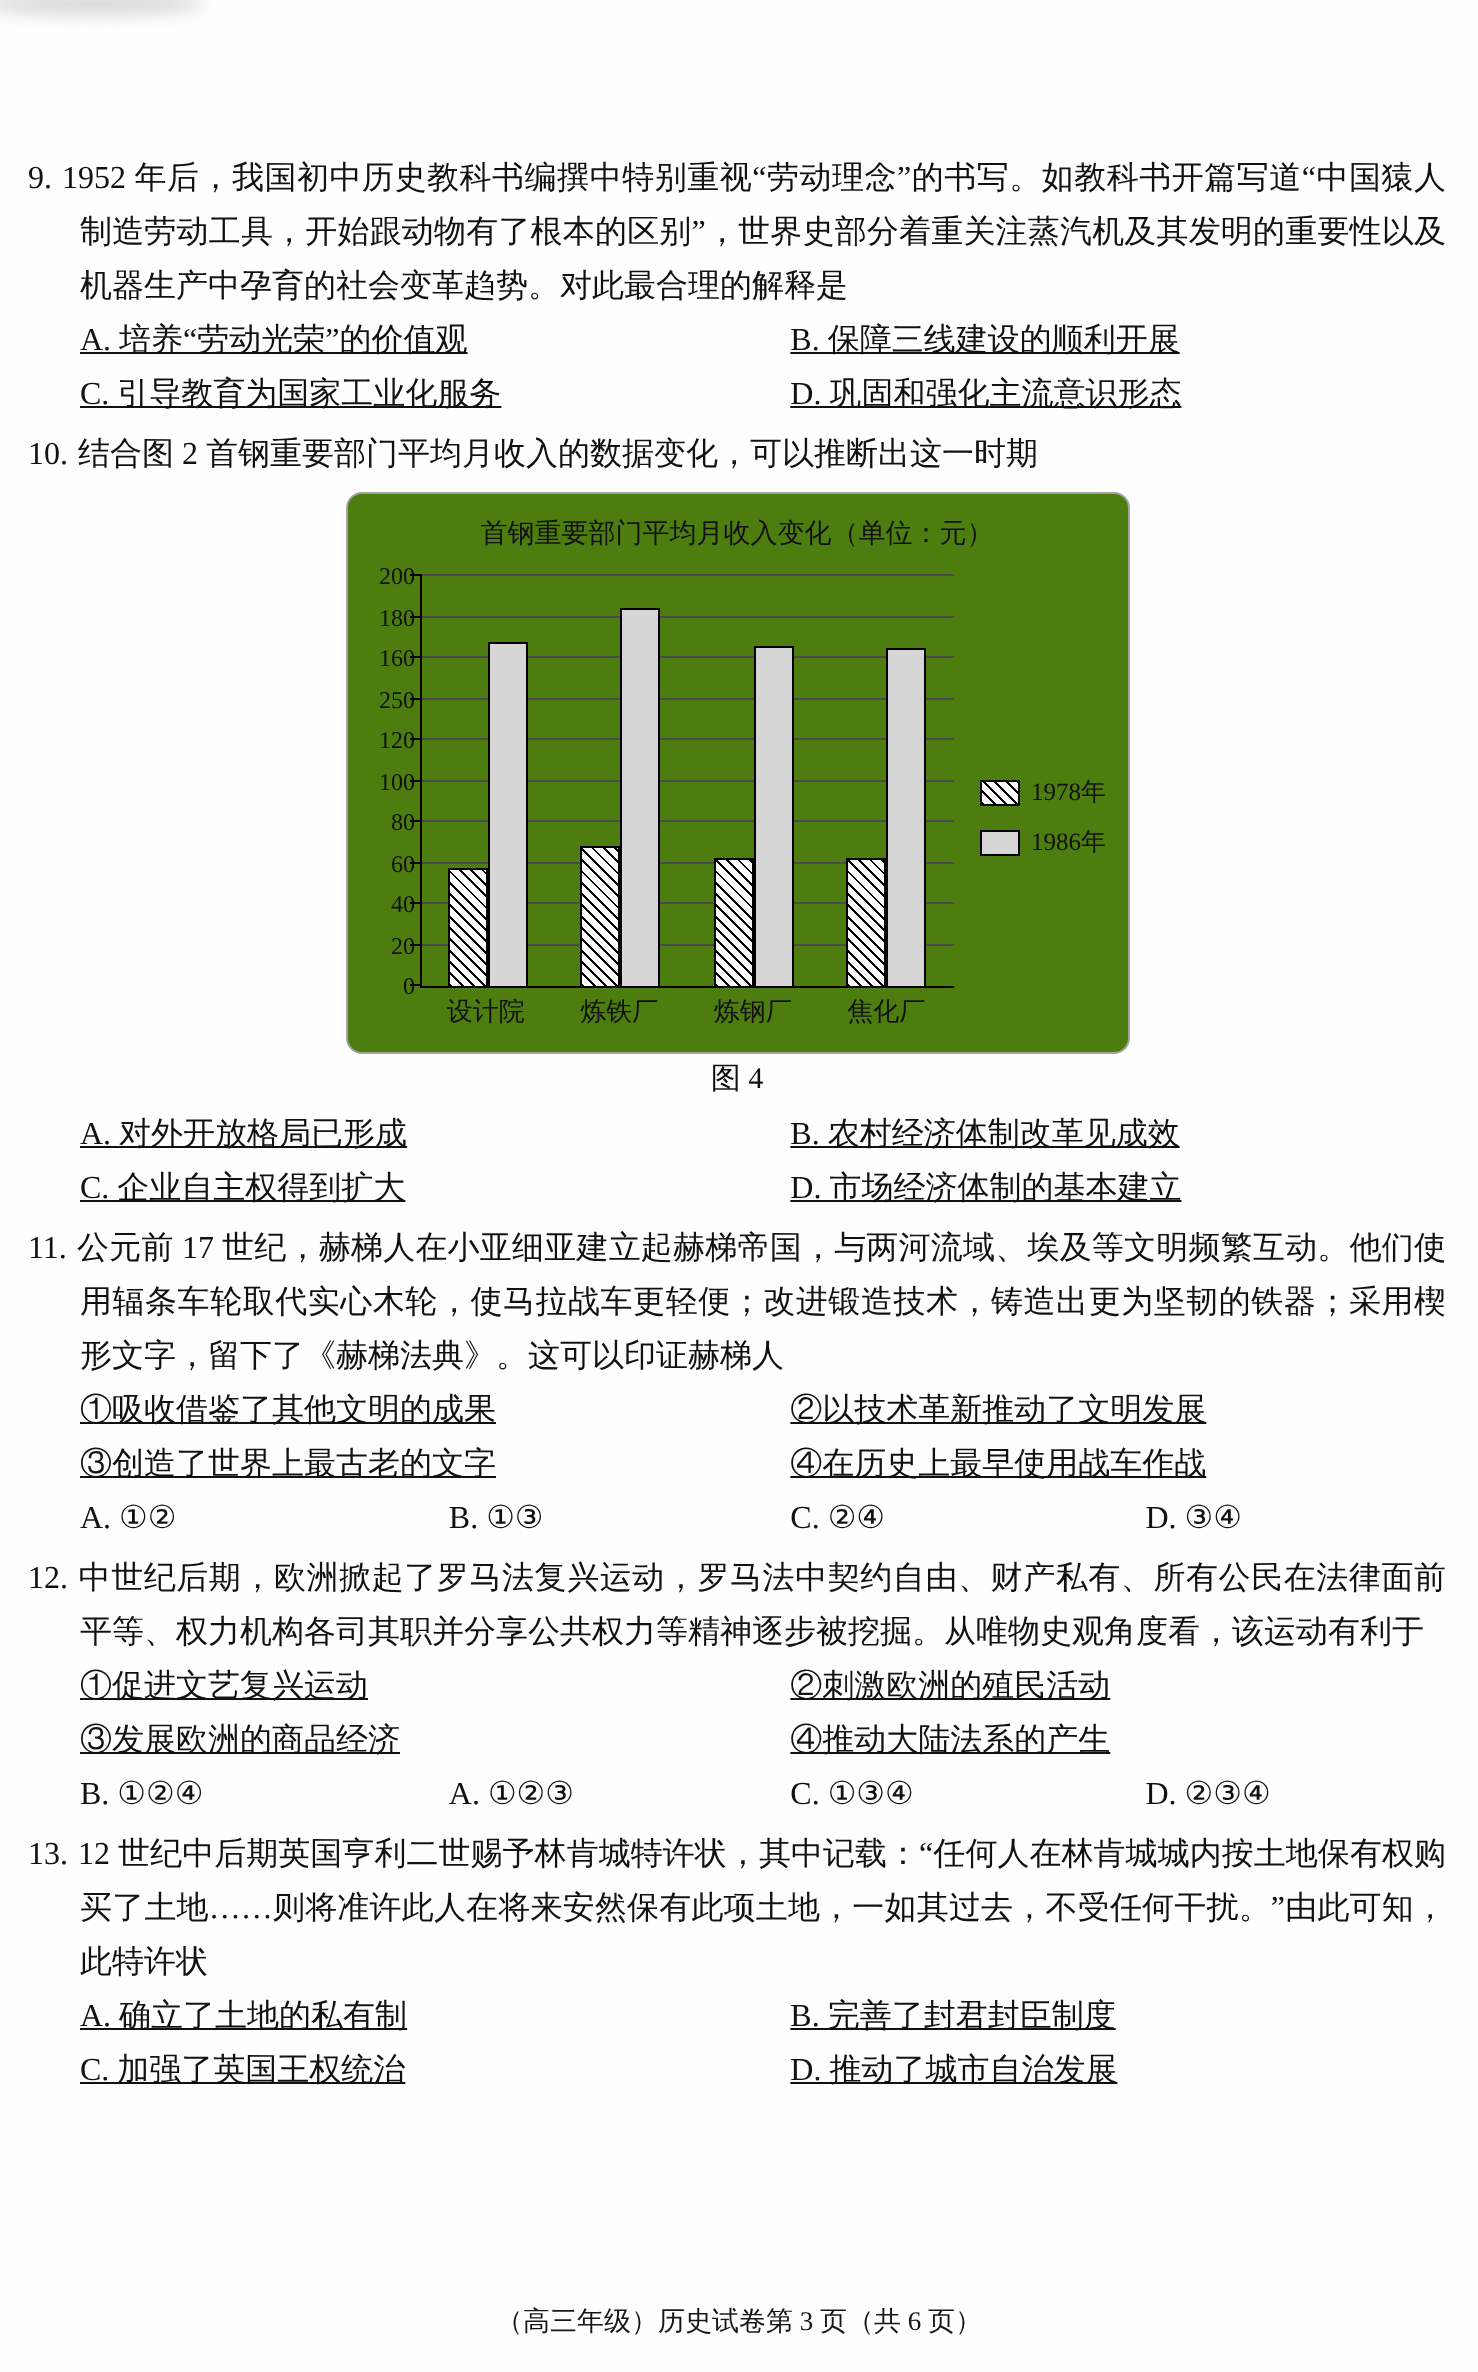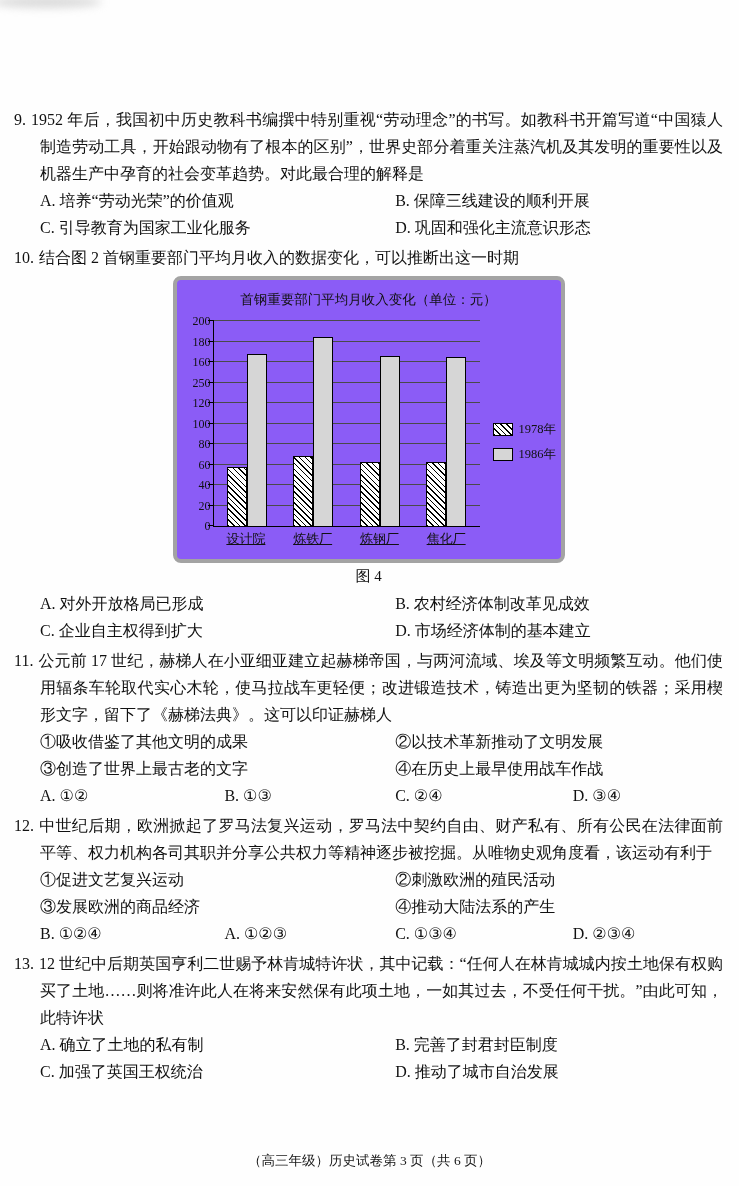--- a/index.html
+++ b/index.html
@@ -11,54 +11,54 @@
     position: relative;
     overflow: hidden;
   }
   .scan-smudge {
     position: absolute; top: -4px; left: -8px;
     width: 110px; height: 12px;
     background: #bdbdbd; opacity: .55;
     border-radius: 50%;
     filter: blur(4px);
   }
-  .content { padding: 106px 16px 0 14px; font-size: 16px; }
+  .content { padding: 76px 16px 0 14px; font-size: 16px; }
   .question { margin-bottom: 3px; }
   p.stem {
     margin: 0;
     line-height: 27px;
     text-align: justify;
     padding-left: 26px;
     text-indent: -26px;
   }
   .qnum { margin-right: 5px; }
   .opts, .items, .answers { padding-left: 26px; line-height: 27px; }
-  .grid2 { display: grid; grid-template-columns: 52% 48%; }
+  .grid2 { display: grid; grid-template-columns: 52% 48%; text-decoration: underline; }
   .grid4 { display: grid; grid-template-columns: 27% 25% 26% 22%; }
   .opt, .item, .ans { white-space: nowrap; overflow: hidden; }
 
   
   .chart-wrap { margin: 5px 0 1px 0; }
   .chart-box {
     width: 392px; box-sizing: border-box;
     margin: 0 auto;
-    border: 4px solid #a3a3a3;
+    border: 1px solid #a3a3a3;
     border-radius: 8px;
     padding: 11px 6px 12px 6px;
-    background: #8b5cf6;
+    background: #4d7c0f;
   }
   .chart-title { text-align: center; font-size: 13.5px; line-height: 17px; margin-bottom: 13px; }
   .chart-main { display: flex; align-items: flex-start; }
   .y-col { position: relative; width: 30px; height: 205px; flex: none; }
   .ytick {
     position: absolute; right: 2px;
     transform: translateY(50%);
     font-size: 12px; line-height: 12px;
   }
-  .plot-col { flex: none; text-decoration: underline; }
+  .plot-col { flex: none; }
   .plot {
     position: relative;
     width: 266px; height: 205px;
     border-left: 1px solid #000;
     border-bottom: 1px solid #000;
     box-sizing: content-box;
   }
   .gridline { position: absolute; left: 0; right: 0; height: 0; border-top: 1px solid #4a4a4a; }
   .tickmark { position: absolute; left: -6px; width: 6px; height: 0; border-top: 1px solid #000; }
   .bar-groups { position: absolute; left: 0; right: 0; top: 0; bottom: 0; display: flex; z-index: 2; }

